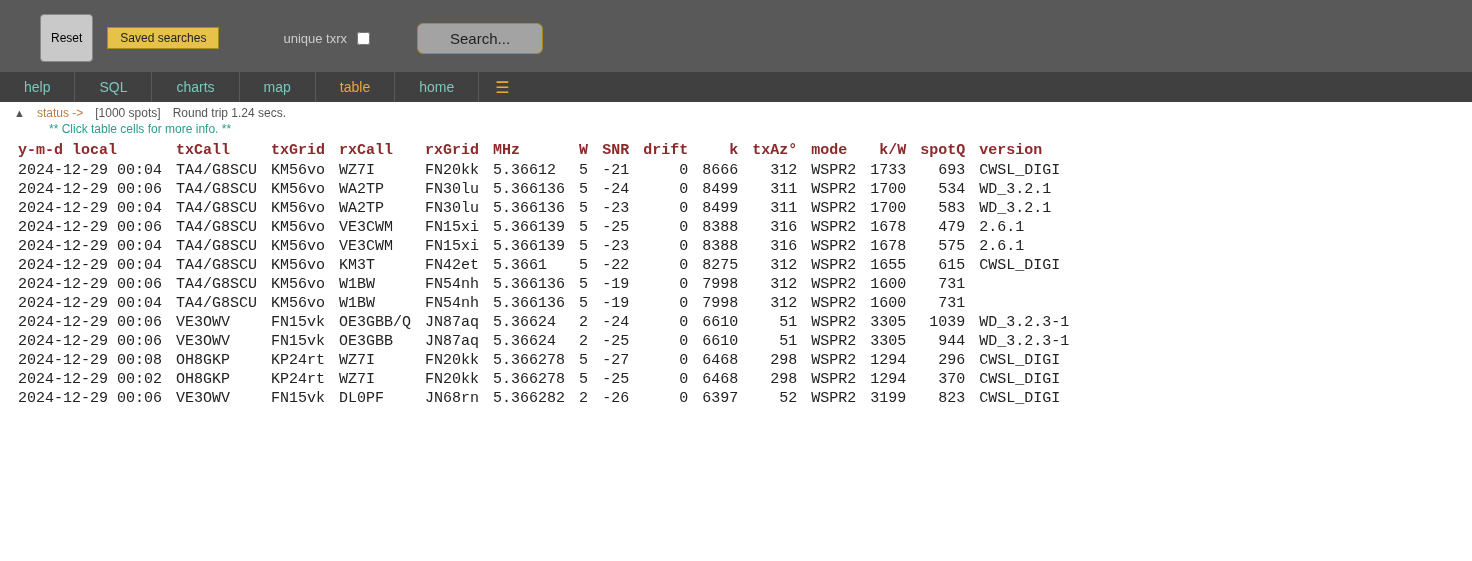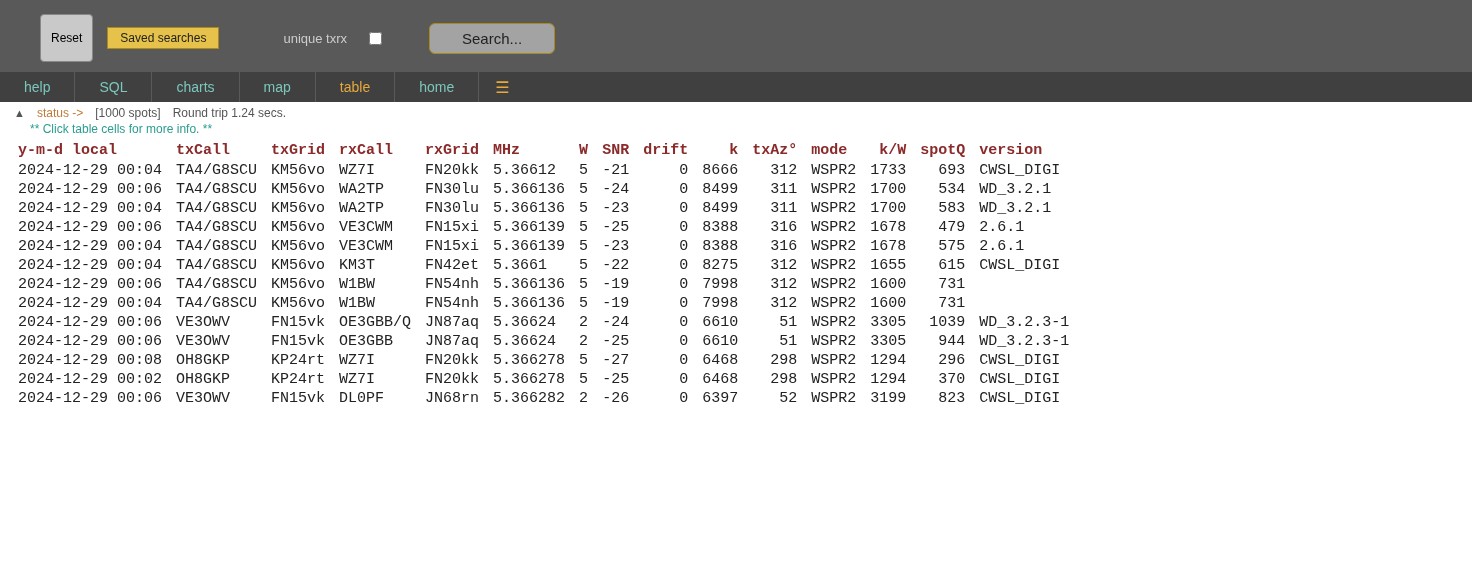--- a/index.html
+++ b/index.html
@@ -60,21 +60,21 @@
     padding: 3px 12px;
     font-size: 12px;
     color: #222;
     cursor: pointer;
   }
   .unique-label {
     color: #ccc;
     font-size: 13px;
     display: flex;
     align-items: center;
-    gap: 18px;
+    gap: 6px;
     margin-left: 50px;
   }
   .search-btn {
     background: #a3a3a3;
     border: 1px solid #aa8a1a;
     border-radius: 6px;
     padding: 6px 32px;
     font-size: 15px;
     color: #222;
     cursor: pointer;
@@ -121,20 +121,21 @@
   .status-row .status-label {
     color: #c07a3a;
   }
   .status-row .count {
     color: #555;
   }
   .hint {
     color: #2a9d8f;
     font-size: 12px;
     padding: 2px 14px 4px 30px;
+    margin-left: 19px;
   }
   .data-table {
     font-family: "Consolas", "Menlo", "Courier New", monospace;
     font-size: 15px;
     border-collapse: collapse;
     margin-left: 14px;
     color: #222;
   }
   .data-table th {
     color: #8a2a2a;

